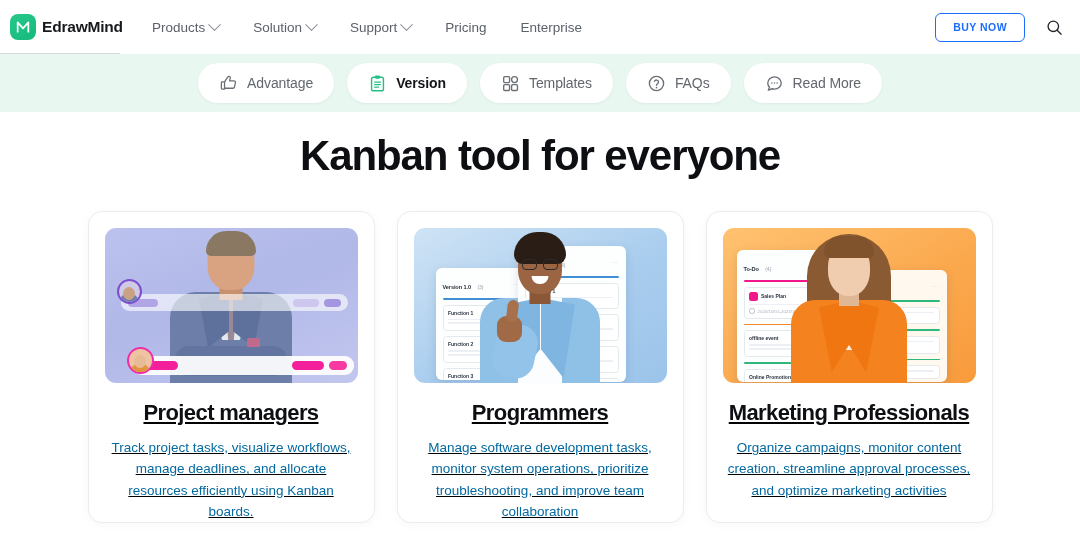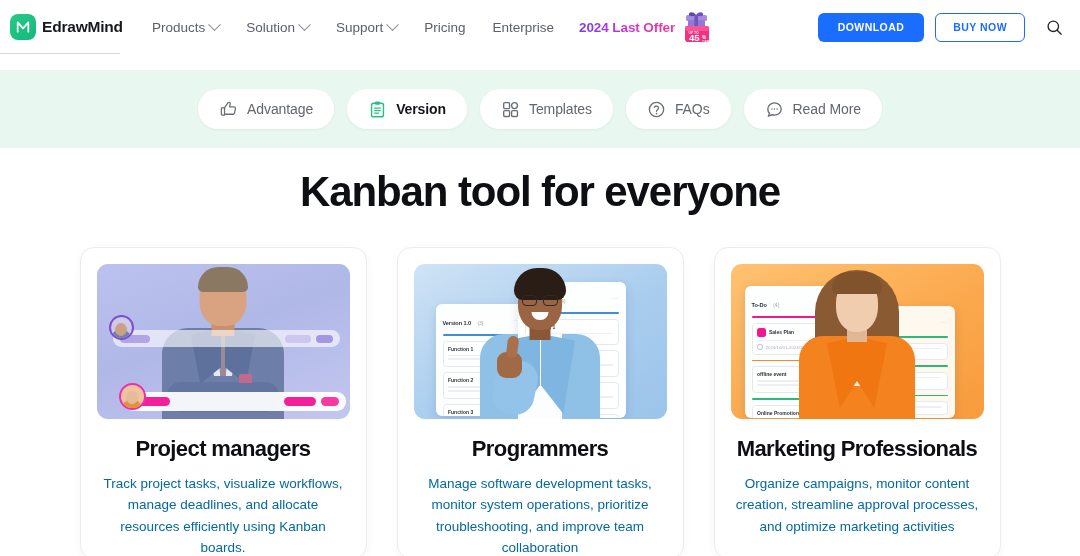--- a/index.html
+++ b/index.html
@@ -35,21 +35,21 @@
     border-radius: 8px;
     background: linear-gradient(145deg, #27c98a 0%, #14b97b 100%);
     display: flex; align-items: center; justify-content: center;
     flex: 0 0 auto;
   }
   .brand-name {
     font-size: 15.5px; font-weight: 700; color: #17191c;
     letter-spacing: -0.2px; white-space: nowrap;
   }
 
-  .mainnav { display: flex; align-items: flex-end; gap: 1px; }
+  .mainnav { display: flex; align-items: flex-end; gap: 8px; }
   .navitem {
     display: flex; align-items: center; gap: 5px;
     font-size: 13.5px; color: #5b6069;
     padding: 6px 13px;
     white-space: nowrap; cursor: pointer;
   }
   .caret {
     width: 9px; height: 9px;
     border-right: 1.4px solid #8a8f98;
     border-bottom: 1.4px solid #8a8f98;
@@ -93,25 +93,24 @@
     cursor: pointer; white-space: nowrap;
   }
   .search-btn {
     margin-left: 17px; width: 24px; height: 24px;
     display: flex; align-items: center; justify-content: center;
     cursor: pointer;
   }
 
   
   .subnav {
-    height: 78px;
+    height: 58px;
     background: #e8f7ef;
     display: flex; align-items: center; justify-content: center;
     gap: 13px;
-    margin-top: 16px;
   }
   .pill {
     display: flex; align-items: center; gap: 9px;
     background: #fff;
     border-radius: 999px;
     height: 40px;
     padding: 0 21px;
     cursor: pointer;
     box-shadow: 0 1px 3px rgba(20,60,40,.05);
   }
@@ -129,22 +128,23 @@
     font-size: 42px;
     font-weight: 700;
     color: #0d0f12;
     letter-spacing: -1.1px;
   }
 
   
   .cards {
     display: flex;
     justify-content: center;
-    gap: 30px;
+    gap: 22px;
     padding: 31px 0 0 0;
+    text-decoration: underline;
   }
   .card {
     width: 287px;
     background: #fff;
     border: 1px solid #ececec;
     border-radius: 14px;
     padding: 16px 16px 0 16px;
     box-shadow: 0 2px 10px rgba(0,0,0,.035);
   }
   .card-img {
@@ -339,42 +339,23 @@
       <i class="caret"></i>
     </div>
     <div class="navitem">
       <span>Pricing</span>
     </div>
     <div class="navitem">
       <span>Enterprise</span>
     </div>
   </nav>
 
-  <div class="offer">
-    <span class="offer-text">2024 Last Offer</span>
-    <span class="gift">
-      <svg width="38" height="36" viewBox="0 0 38 36" aria-hidden="true">
-        <rect x="9" y="6" width="21" height="6" rx="1.6" fill="#a98bdd"></rect>
-        <rect x="11" y="11" width="17" height="13" rx="1.4" fill="#9578d3"></rect>
-        <rect x="17.4" y="6" width="3.6" height="18" fill="#6f56b8"></rect>
-        <path d="M19 6c-3-4-8-3-7 0 .5 1.6 4 1.6 7 0z" fill="#5c46a8"></path>
-        <path d="M19 6c3-4 8-3 7 0-.5 1.6-4 1.6-7 0z" fill="#6d54bd"></path>
-        <rect x="8" y="17" width="24" height="16" rx="2.4" fill="#f2317f"></rect>
-        <rect x="8" y="17" width="24" height="5" rx="2.2" fill="#f8539b"></rect>
-        <text x="11.5" y="25.2" font-family="Liberation Sans, sans-serif" font-size="3.4" font-weight="700" fill="#ffe2ef">UP TO</text>
-        <text x="12" y="31.5" font-family="Liberation Sans, sans-serif" font-size="9.5" font-weight="700" fill="#ffffff">45</text>
-        <text x="25" y="30" font-family="Liberation Sans, sans-serif" font-size="4.6" font-weight="700" fill="#ffffff">%</text>
-        <text x="25" y="33.6" font-family="Liberation Sans, sans-serif" font-size="3.4" font-weight="700" fill="#ffd9ea">OFF</text>
-      </svg>
-    </span>
-  </div>
 
   <div class="spacer"></div>
 
-  <button class="btn-download">DOWNLOAD</button>
   <button class="btn-buy">BUY NOW</button>
 
   <div class="search-btn">
     <svg width="19" height="19" viewBox="0 0 24 24" aria-hidden="true">
       <circle cx="10.5" cy="10.5" r="6.6" fill="none" stroke="#22262b" stroke-width="1.7"></circle>
       <line x1="15.4" y1="15.4" x2="20.4" y2="20.4" stroke="#22262b" stroke-width="1.7" stroke-linecap="round"></line>
     </svg>
   </div>
 </div>
 

